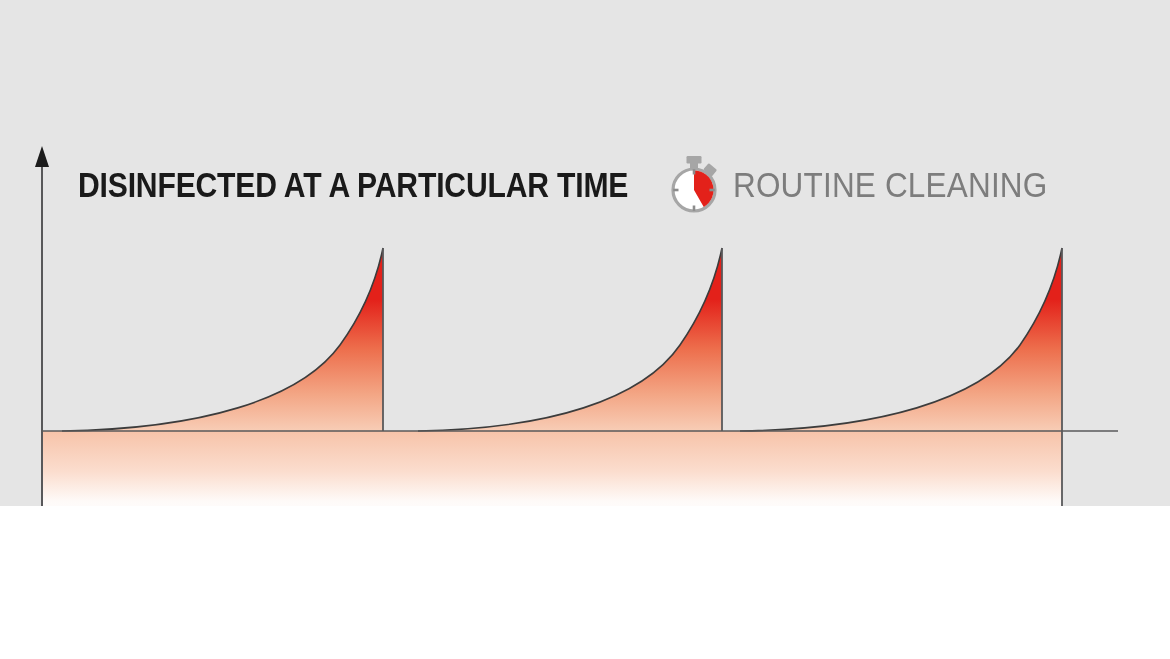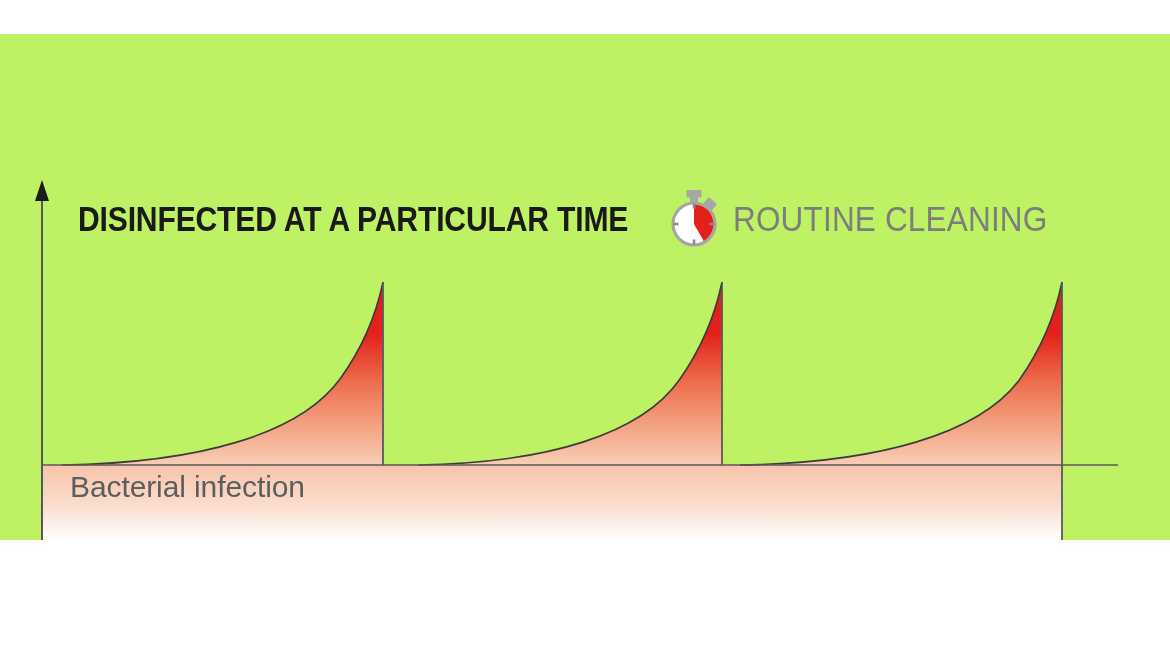--- a/index.html
+++ b/index.html
@@ -9,23 +9,22 @@
     background: #ffffff;
   }
   body {
     font-family: "Liberation Sans", sans-serif;
     -webkit-font-smoothing: antialiased;
   }
   #stage {
     position: relative;
     width: 1170px;
     height: 506px;
-    background: #bef264;
+    background: #e5e5e5;
     overflow: hidden;
-    margin-top: 34px;
   }
   .chart-svg {
     position: absolute;
     left: 0;
     top: 0;
     width: 1170px;
     height: 659px;
   }
   .legend-row {
     position: absolute;
@@ -144,15 +143,14 @@
 
       <line x1="31" y1="16.2" x2="31" y2="21.5" stroke="#8c8c8c" stroke-width="2.6"></line>
       <line x1="51.8" y1="37" x2="46.5" y2="37" stroke="#8c8c8c" stroke-width="2.6"></line>
       <line x1="31" y1="57.8" x2="31" y2="52.5" stroke="#8c8c8c" stroke-width="2.6"></line>
       <line x1="10.2" y1="37" x2="15.5" y2="37" stroke="#8c8c8c" stroke-width="2.6"></line>
     </svg>
 
     <span class="legend-sub">ROUTINE CLEANING</span>
   </div>
 
-  <div class="band-label">Bacterial infection</div>
 
 </div>
 
 </body></html>

